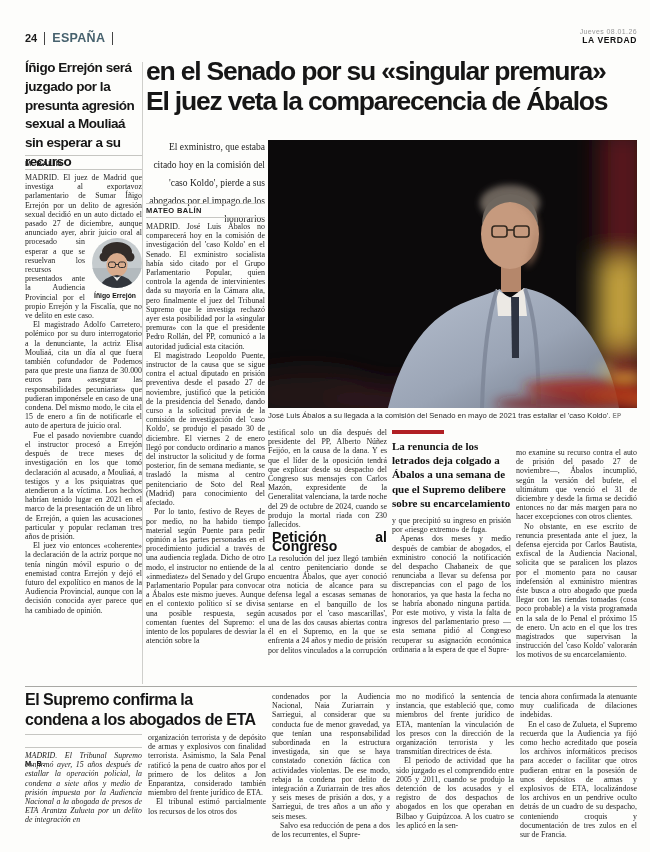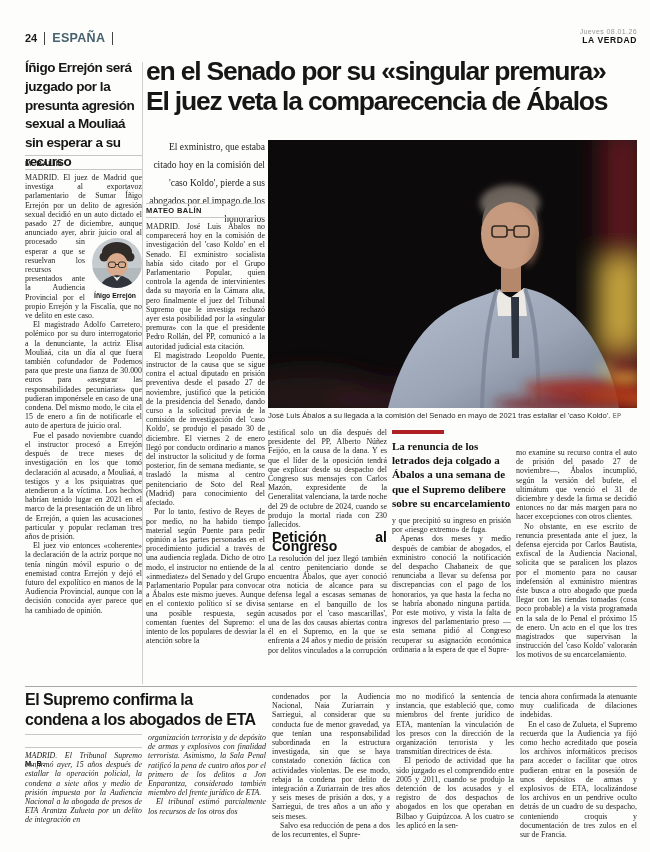--- a/index.html
+++ b/index.html
@@ -195,21 +195,21 @@
   <div>El Supremo confirma la</div>
   <div>condena a los abogados de ETA</div>
 </h2>
 <div class="abs brule" style="left:25px;top:734px;width:117px;"></div>
 <div class="abs byline" style="left:25px;top:759px;">M. B.</div>
 <div class="abs brule" style="left:25px;top:747px;width:117px;"></div>
 
 <div class="abs bodycol" style="left:25px;top:751px;width:117px;height:100px;font-style:italic;">
   <p>MADRID. El Tribunal Supremo confirmó ayer, 15 años después de estallar la operación policial, la condena a siete años y medio de prisión impuesta por la Audiencia Nacional a la abogada de presos de ETA Arantza Zulueta por un delito de integración en</p>
 </div>
-<div class="abs bodycol" style="left:148px;top:733px;width:118px;height:118px;font-style:italic;">
+<div class="abs bodycol" style="left:148px;top:733px;width:118px;height:118px;">
   <p>organización terrorista y de depósito de armas y explosivos con finalidad terrorista. Asimismo, la Sala Penal ratificó la pena de cuatro años por el primero de los delitos a Jon Enparantza, considerado también miembro del frente jurídico de ETA.</p>
   <p>El tribunal estimó parcialmente los recursos de los otros dos</p>
 </div>
 <div class="abs bodycol" style="left:272px;top:692px;width:118px;height:159px;">
   <p>condenados por la Audiencia Nacional, Naia Zuriarrain y Sarriegui, al considerar que su conducta fue de menor gravedad, ya que tenían una responsabilidad subordinada en la estructura investigada, sin que se haya constatado conexión fáctica con actividades violentas. De ese modo, rebaja la condena por delito de integración a Zuriarrain de tres años y seis meses de prisión a dos, y a Sarriegui, de tres años a un año y seis meses.</p>
   <p>Salvo esa reducción de pena a dos de los recurrentes, el Supre-</p>
 </div>
 <div class="abs bodycol" style="left:396px;top:692px;width:118px;height:159px;">
   <p>mo no modificó la sentencia de instancia, que estableció que, como miembros del frente jurídico de ETA, mantenían la vinculación de los presos con la dirección de la organización terrorista y les transmitían directrices de ésta.</p>
   <p>El periodo de actividad que ha sido juzgado es el comprendido entre 2005 y 2011, cuando se produjo la detención de los acusados y el registro de dos despachos de abogados en los que operaban en Bilbao y Guipúzcoa. A los cuatro se les aplicó en la sen-</p>

